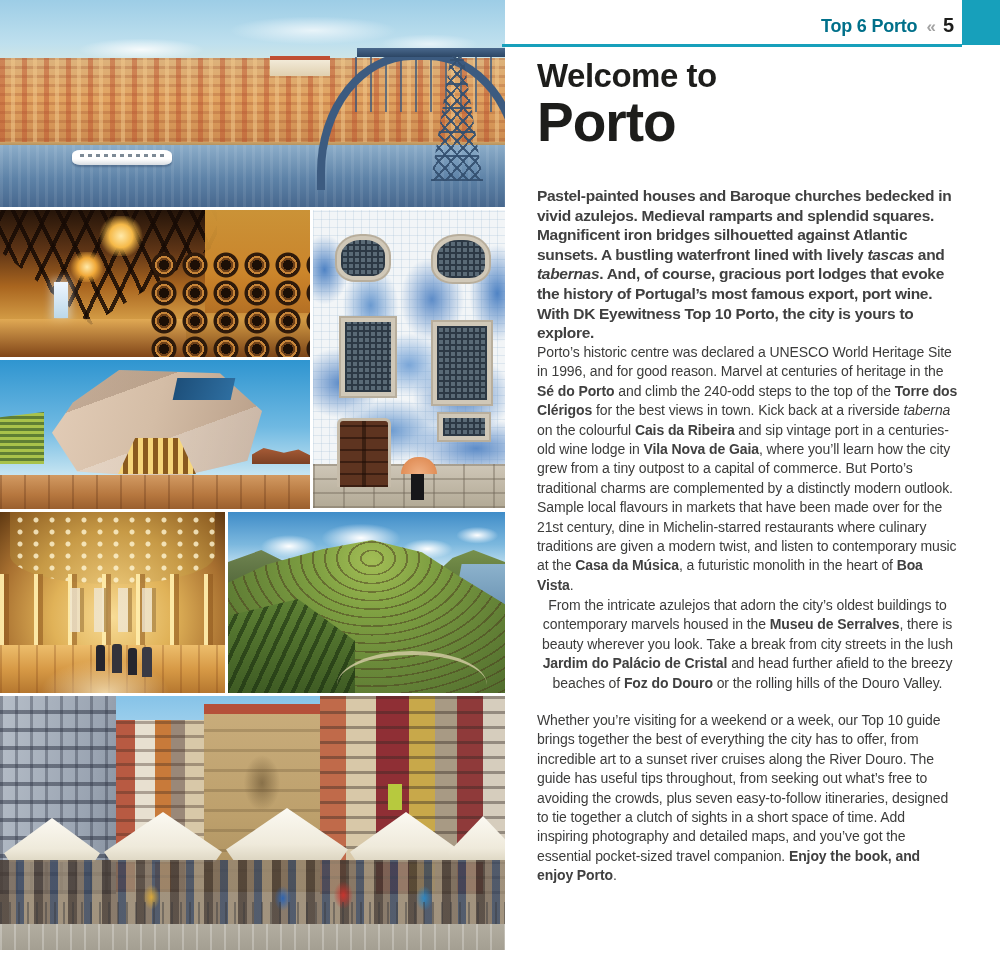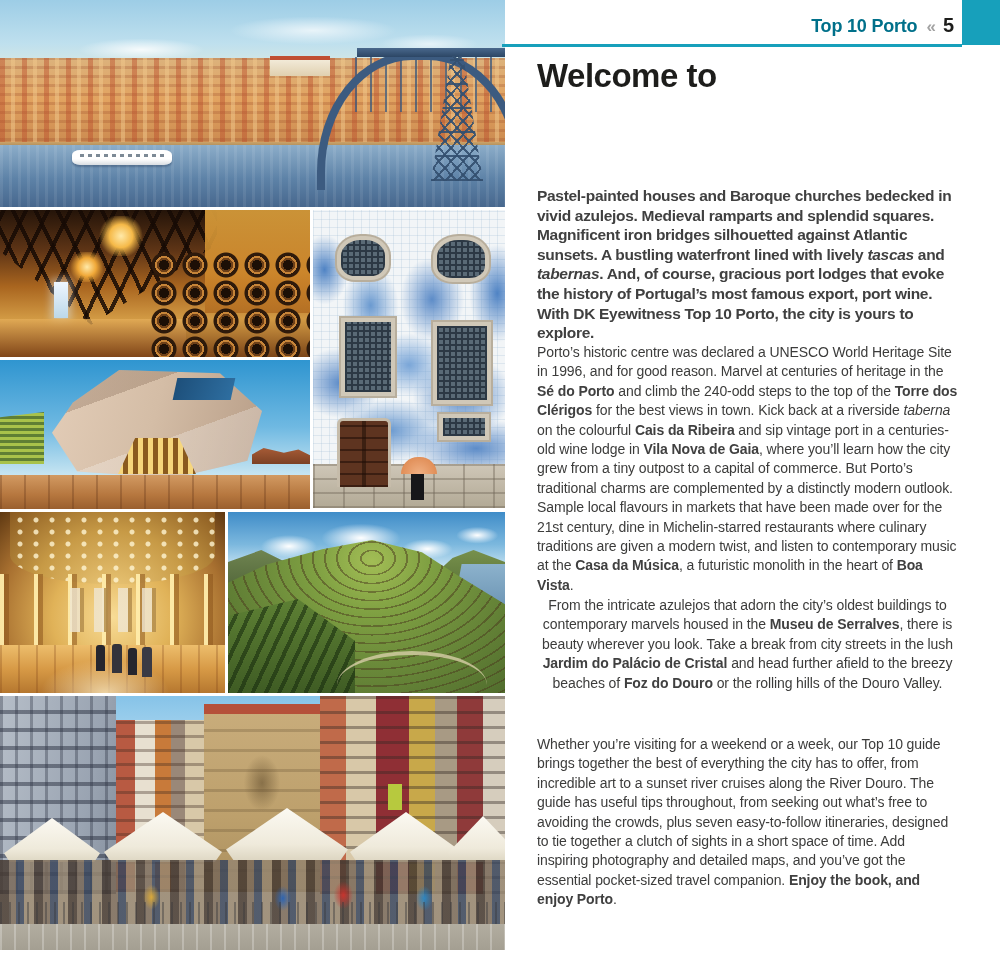--- a/index.html
+++ b/index.html
@@ -192,21 +192,21 @@
   .hdr .t{font-size:18px;font-weight:700;color:#00708a;letter-spacing:-0.2px;}
   .hdr .c{font-size:17px;font-weight:700;color:#a2a2a2;margin:0 7px 0 9px;}
   .hdr .n{font-size:20px;font-weight:700;color:#1d1d1b;}
   .content{left:537px;top:0;width:421px;height:684px;}
   .content>*{position:absolute;margin:0;}
   .kicker{top:57px;left:0;font-size:33px;font-weight:600;color:#1d1d1b;letter-spacing:-0.5px;}
   .city{top:90px;left:0;font-size:55px;font-weight:700;color:#1d1d1b;letter-spacing:-1px;}
   p{color:#3c3c3b;}
   .intro{top:186px;left:0;width:421px;font-size:15.5px;line-height:19.6px;font-weight:700;color:#404040;letter-spacing:-0.3px;}
   .bp{left:0;width:421px;font-size:14px;line-height:19.4px;letter-spacing:-0.1px;}
-  .bp1{top:343px;} .bp2{top:596px;text-align:center;} .bp3{top:711px;margin-top:24px;}
+  .bp1{top:343px;} .bp2{top:596px;text-align:center;} .bp3{top:711px;}
   .b{font-weight:700;color:#404040;}
   .i{font-style:italic;}
   .caption{top:884px;left:0;width:425px;font-size:10.5px;line-height:14px;letter-spacing:-0.1px;color:#3c3c3b;}
   .caption .b{color:#1d1d1b;}
 </style>
 </head>
 <body>
 
 <div class="page">
 
@@ -290,24 +290,25 @@
     <div class="umb u4"></div>
     <div class="umb u5"></div>
     <div class="p7-crowd"></div>
     <div class="p7-chairs"></div>
     <div class="p7-pave"></div>
   </div>
 
   <div class="abs rule"></div>
   <div class="abs corner"></div>
   <div class="abs hdr">
-    <span class="t">Top 10 Porto</span><span class="c">«</span><span class="n">5</span>
+    <span class="t">Top 6 Porto</span><span class="c">«</span><span class="n">5</span>
   </div>
 
   <div class="abs content">
     <div class="kicker">Welcome to</div>
+    <div class="city">Porto</div>
     <p class="intro"><span>Pastel-painted houses and Baroque churches bedecked in vivid azulejos. Medieval ramparts and splendid squares. Magnificent iron bridges silhouetted against Atlantic sunsets. A bustling waterfront lined with lively </span><span class="i">tascas</span><span> and </span><span class="i">tabernas</span><span>. And, of course, gracious port lodges that evoke the history of Portugal’s most famous export, port wine. With DK Eyewitness Top 10 Porto, the city is yours to explore.</span></p>
     <p class="bp bp1"><span>Porto’s historic centre was declared a UNESCO World Heritage Site in 1996, and for good reason. Marvel at centuries of heritage in the </span><span class="b">Sé do Porto</span><span> and climb the 240-odd steps to the top of the </span><span class="b">Torre dos Clérigos</span><span> for the best views in town. Kick back at a riverside </span><span class="i">taberna</span><span> on the colourful </span><span class="b">Cais da Ribeira</span><span> and sip vintage port in a centuries-old wine lodge in </span><span class="b">Vila Nova de Gaia</span><span>, where you’ll learn how the city grew from a tiny outpost to a capital of commerce. But Porto’s traditional charms are complemented by a distinctly modern outlook. Sample local flavours in markets that have been made over for the 21st century, dine in Michelin-starred restaurants where culinary traditions are given a modern twist, and listen to contemporary music at the </span><span class="b">Casa da Música</span><span>, a futuristic monolith in the heart of </span><span class="b">Boa Vista</span><span>.</span></p>
     <p class="bp bp2"><span>From the intricate azulejos that adorn the city’s oldest buildings to contemporary marvels housed in the </span><span class="b">Museu de Serralves</span><span>, there is beauty wherever you look. Take a break from city streets in the lush </span><span class="b">Jardim do Palácio de Cristal</span><span> and head further afield to the breezy beaches of </span><span class="b">Foz do Douro</span><span> or the rolling hills of the Douro Valley.</span></p>
     <p class="bp bp3"><span>Whether you’re visiting for a weekend or a week, our Top 10 guide brings together the best of everything the city has to offer, from incredible art to a sunset river cruises along the River Douro. The guide has useful tips throughout, from seeking out what’s free to avoiding the crowds, plus seven easy-to-follow itineraries, designed to tie together a clutch of sights in a short space of time. Add inspiring photography and detailed maps, and you’ve got the essential pocket-sized travel companion. </span><span class="b">Enjoy the book, and enjoy Porto</span><span>.</span></p>
   </div>
 
 </div>
 
 </body></html>

